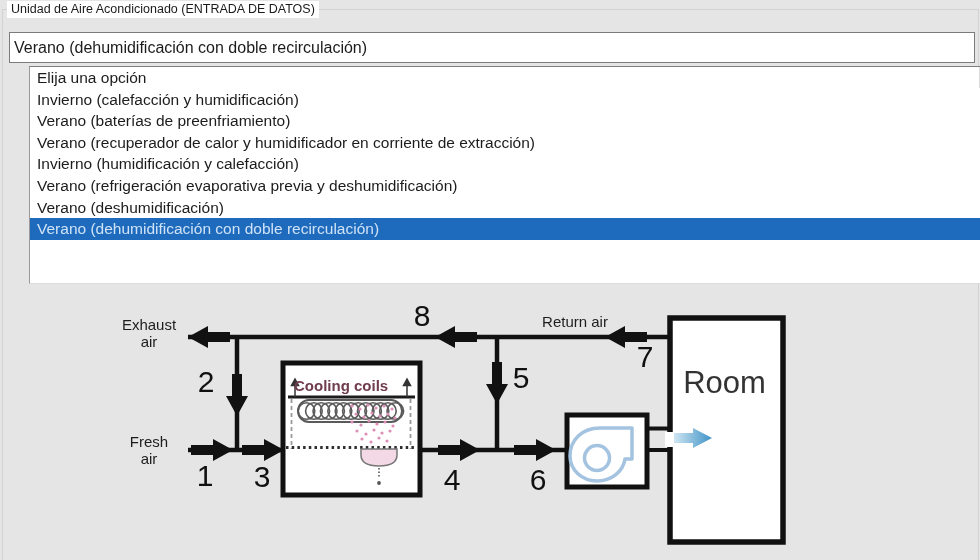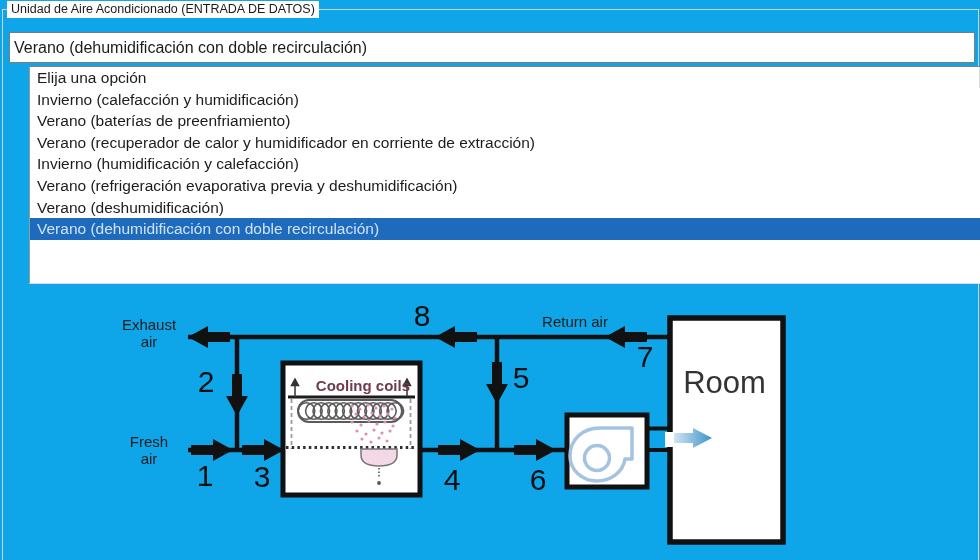--- a/index.html
+++ b/index.html
@@ -1,16 +1,16 @@
 <!DOCTYPE html>
 <html style="--selection-bg: #1e6bbd; --selection-text: #cfe2f6; --diagram-line: #111111; --cooling-label: #6f3c4e; --fan-outline: #a3c3e0; --spray-dots: #dd8fb8; --tray-fill: #f3d9e6; --blue-arrow-start: #cfe5f3; --blue-arrow-end: #3e93c6;"><head>
 <meta charset="utf-8">
 <style>
   html,body{margin:0;padding:0;background:#fff;}
-  #stage{position:relative;width:980px;height:560px;background:#0ea5e9;overflow:hidden;
+  #stage{position:relative;width:980px;height:560px;background:#e5e5e5;overflow:hidden;
          font-family:"Liberation Sans",sans-serif;color:#1b1b1b;}
 
   
   .groupbox{position:absolute;left:2px;top:9px;right:1px;bottom:0;
             border:1px solid #d2d2d2;border-bottom:none;}
   .groupbox-title{position:absolute;left:4px;top:-9px;background:#fff;padding:0 4px;
                   font-size:12.5px;line-height:17px;color:#1a1a1a;white-space:nowrap;}
 
   
   .combobox{position:absolute;left:9px;top:32px;width:966px;height:31px;background:#fff;
@@ -29,21 +29,21 @@
   .sb-mark{position:absolute;right:1px;top:146px;width:14px;height:1px;background:#d8d8d8;}
 
   
   #diagram-svg{position:absolute;left:0;top:0;}
   .diag-label{position:absolute;font-size:15px;line-height:17px;text-align:center;
               color:#1d1d1d;white-space:pre-line;}
   .diag-number{position:absolute;font-size:30px;line-height:32px;text-align:center;
                width:32px;color:#101010;}
   .room-label{position:absolute;left:672px;top:366px;width:105px;text-align:center;
               font-size:31px;line-height:34px;color:#333;}
-  .cooling-label{position:absolute;left:294px;top:377px;width:116px;text-align:right;
+  .cooling-label{position:absolute;left:294px;top:377px;width:116px;text-align:left;
                  font-size:15px;font-weight:bold;color:var(--cooling-label,#6f3c4e);}
 </style>
 </head>
 <body>
 
 <div id="stage">
 
   <div class="groupbox">
     <span class="groupbox-title">Unidad de Aire Acondicionado (ENTRADA DE DATOS)</span>
   </div>

